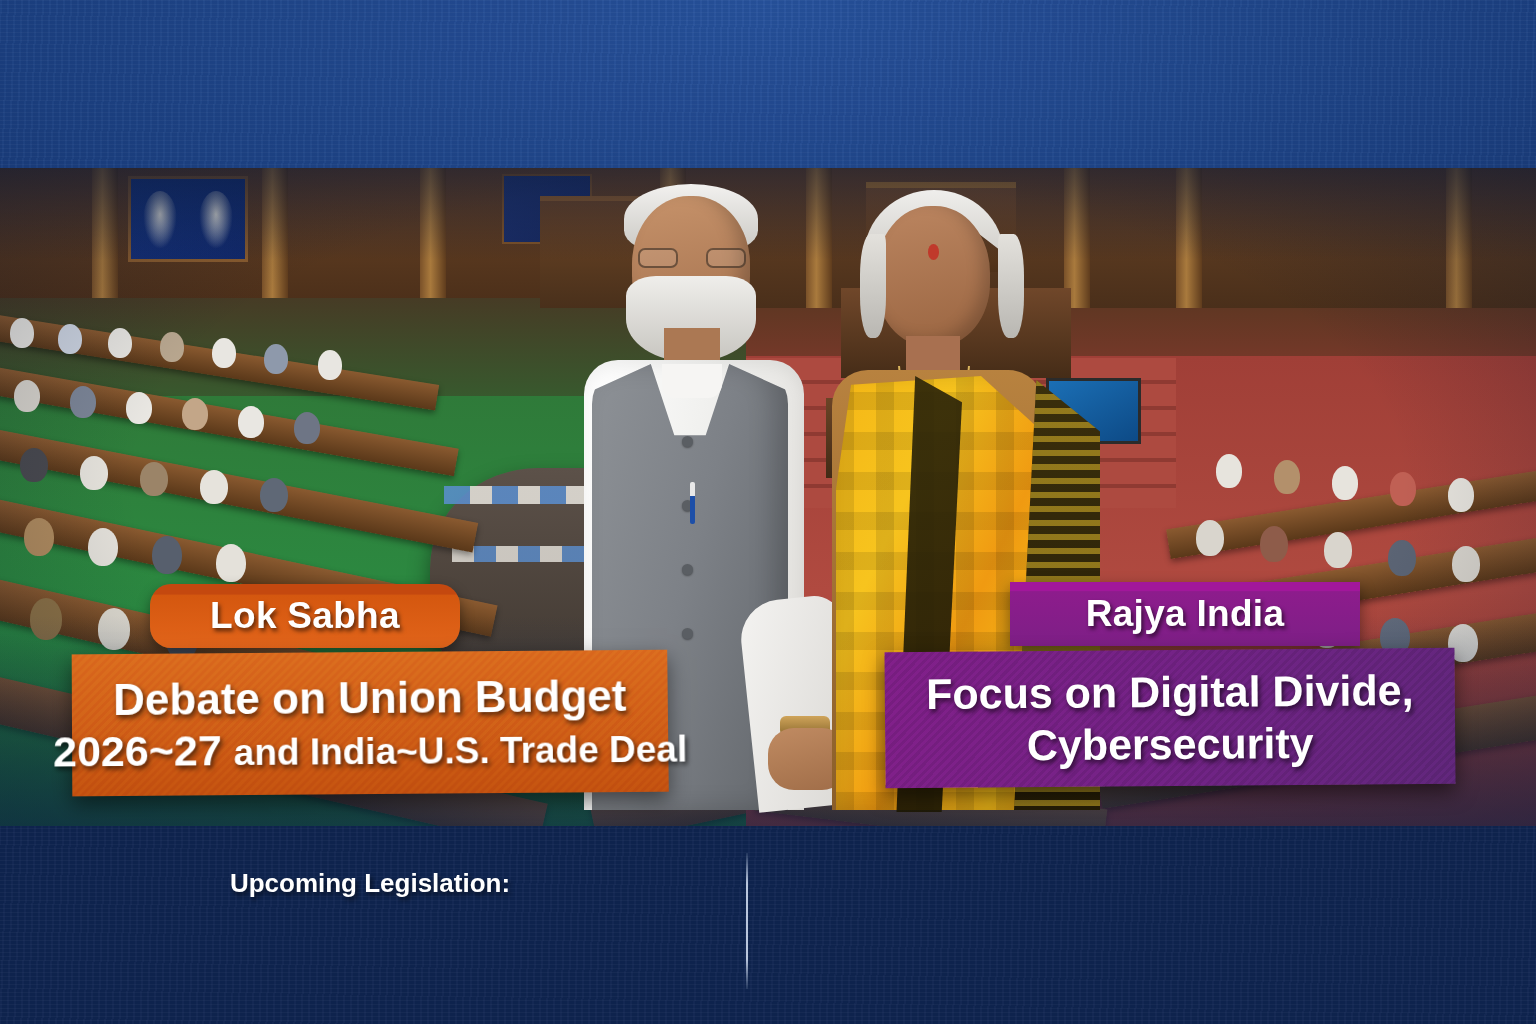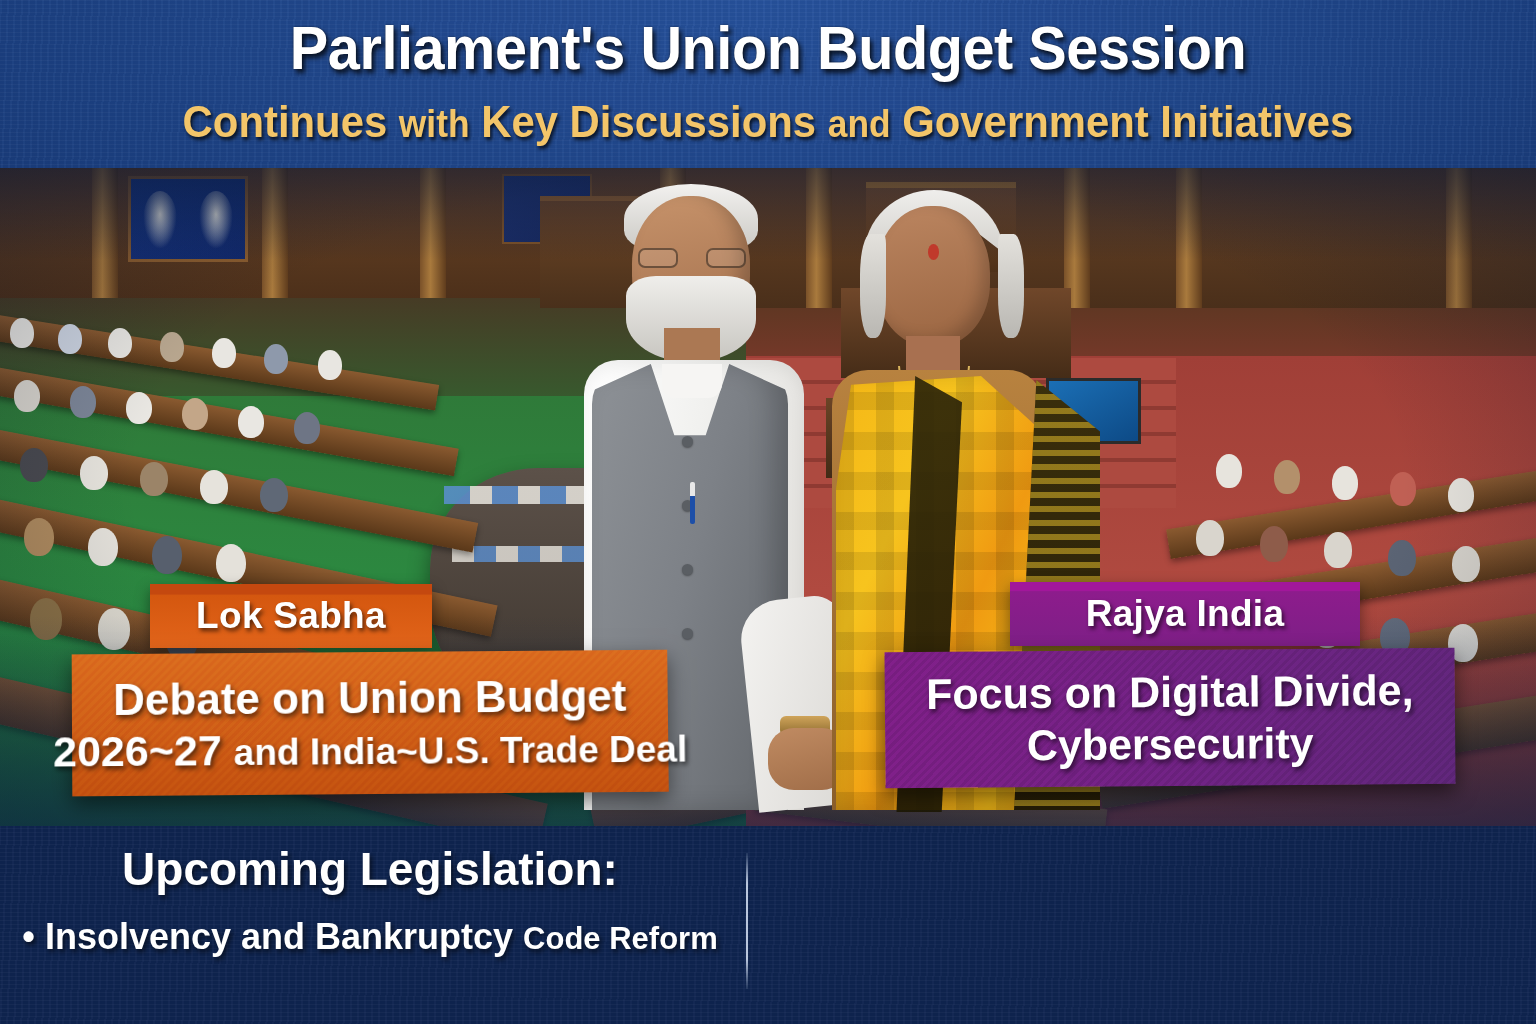--- a/index.html
+++ b/index.html
@@ -196,22 +196,22 @@
   }
   .box{
     position:absolute; color:#fff; font-weight:bold; text-align:center;
     box-shadow:0 8px 20px rgba(0,0,0,.5);
     display:flex; flex-direction:column; align-items:center; justify-content:center;
     background-blend-mode:overlay;
   }
   .box .line{ text-shadow:2px 3px 5px rgba(0,0,0,.62); line-height:1.12; white-space:nowrap; }
 
   
-  .panel-lok .badge{ left:150px; top:584px; width:282px;
-    background:linear-gradient(180deg,#c4480f 0%,#c4480f 16%,#d4570f 17%,#e2641a 100%); }
+  .panel-lok .badge{ left:150px; top:584px; width:310px;
+    background:linear-gradient(180deg,#c4480f 0%,#c4480f 16%,#d4570f 17%,#e2641a 100%);border-radius:21px; }
   .panel-lok .box{ left:72px; top:652px; width:596px; height:142px;
     background:
       repeating-linear-gradient(135deg, rgba(255,255,255,0.05) 0 3px, rgba(0,0,0,0.03) 3px 6px),
       linear-gradient(180deg,#da6a1e 0%,#cf5d17 55%,#c2500f 100%);
     transform:perspective(900px) rotateX(0.6deg) rotate(-0.45deg); }
   .panel-lok .l1{ font-size:44px; }
   .panel-lok .l2{ font-size:43px; margin-top:2px; }
   .panel-lok .l2 .sm{ font-size:37px; }
 
   
@@ -224,21 +224,21 @@
     transform:perspective(900px) rotate(-0.45deg); }
   .panel-raj .l1{ font-size:43px; }
   .panel-raj .l2{ font-size:43px; margin-top:3px; }
 
   
   .footer{ position:absolute; left:0; top:826px; width:1536px; height:198px; z-index:8; }
   .foot-col{ position:absolute; top:0; color:#fff; text-align:center;
     text-shadow:2px 3px 5px rgba(0,0,0,.6); font-weight:bold; }
   .foot-left{ left:0px; width:740px; }
   .foot-right{ left:760px; width:740px; }
-  .foot-line1{ font-size:46px; margin-top:16px; line-height:1.2; }
+  .foot-line1{ font-size:26px; margin-top:42px; line-height:1.2; }
   .foot-line2{ font-size:36px; margin-top:18px; line-height:1.2; white-space:nowrap; }
   .foot-line2 .sm{ font-size:31px; }
   .divider{ position:absolute; left:746px; top:27px; width:2px; height:136px;
     background:linear-gradient(180deg,rgba(200,216,240,.1),rgba(214,226,246,.85) 22%,rgba(214,226,246,.85) 78%,rgba(200,216,240,.1)); }
 </style>
 </head>
 <body>
 
 <div class="canvas">
   <div class="bg-texture"></div>
@@ -377,30 +377,20 @@
       <div class="fm-bindi"></div>
       <div class="fm-neck"></div>
       <div class="fm-chain"></div>
       <div class="fm-blouse"></div>
       <div class="fm-saree"></div>
       <div class="fm-pallu"></div>
       <div class="fm-border"></div>
     </div>
   </div>
 
-  <div class="header">
-    <div class="title-main">Parliament's Union Budget Session</div>
-    <div class="title-sub">
-      <span>Continues</span>
-      <span class="sm">with</span>
-      <span>Key Discussions</span>
-      <span class="sm">and</span>
-      <span>Government Initiatives</span>
-    </div>
-  </div>
 
   <div class="panel panel-lok">
     <div class="badge">Lok Sabha</div>
     <div class="box">
       <div class="line l1">Debate on Union Budget</div>
       <div class="line l2">
         <span>2026~27</span>
         <span class="sm">and India~U.S. Trade Deal</span>
       </div>
     </div>
@@ -410,22 +400,18 @@
     <div class="badge">Rajya India</div>
     <div class="box">
       <div class="line l1">Focus on Digital Divide,</div>
       <div class="line l2">Cybersecurity</div>
     </div>
   </div>
 
   <div class="footer">
     <div class="foot-col foot-left">
       <div class="foot-line1">Upcoming Legislation:</div>
-      <div class="foot-line2">
-        <span>• Insolvency and Bankruptcy</span>
-        <span class="sm">Code Reform</span>
-      </div>
     </div>
 
     <div class="divider"></div>
 
   </div>
 </div>
 
 </body></html>

